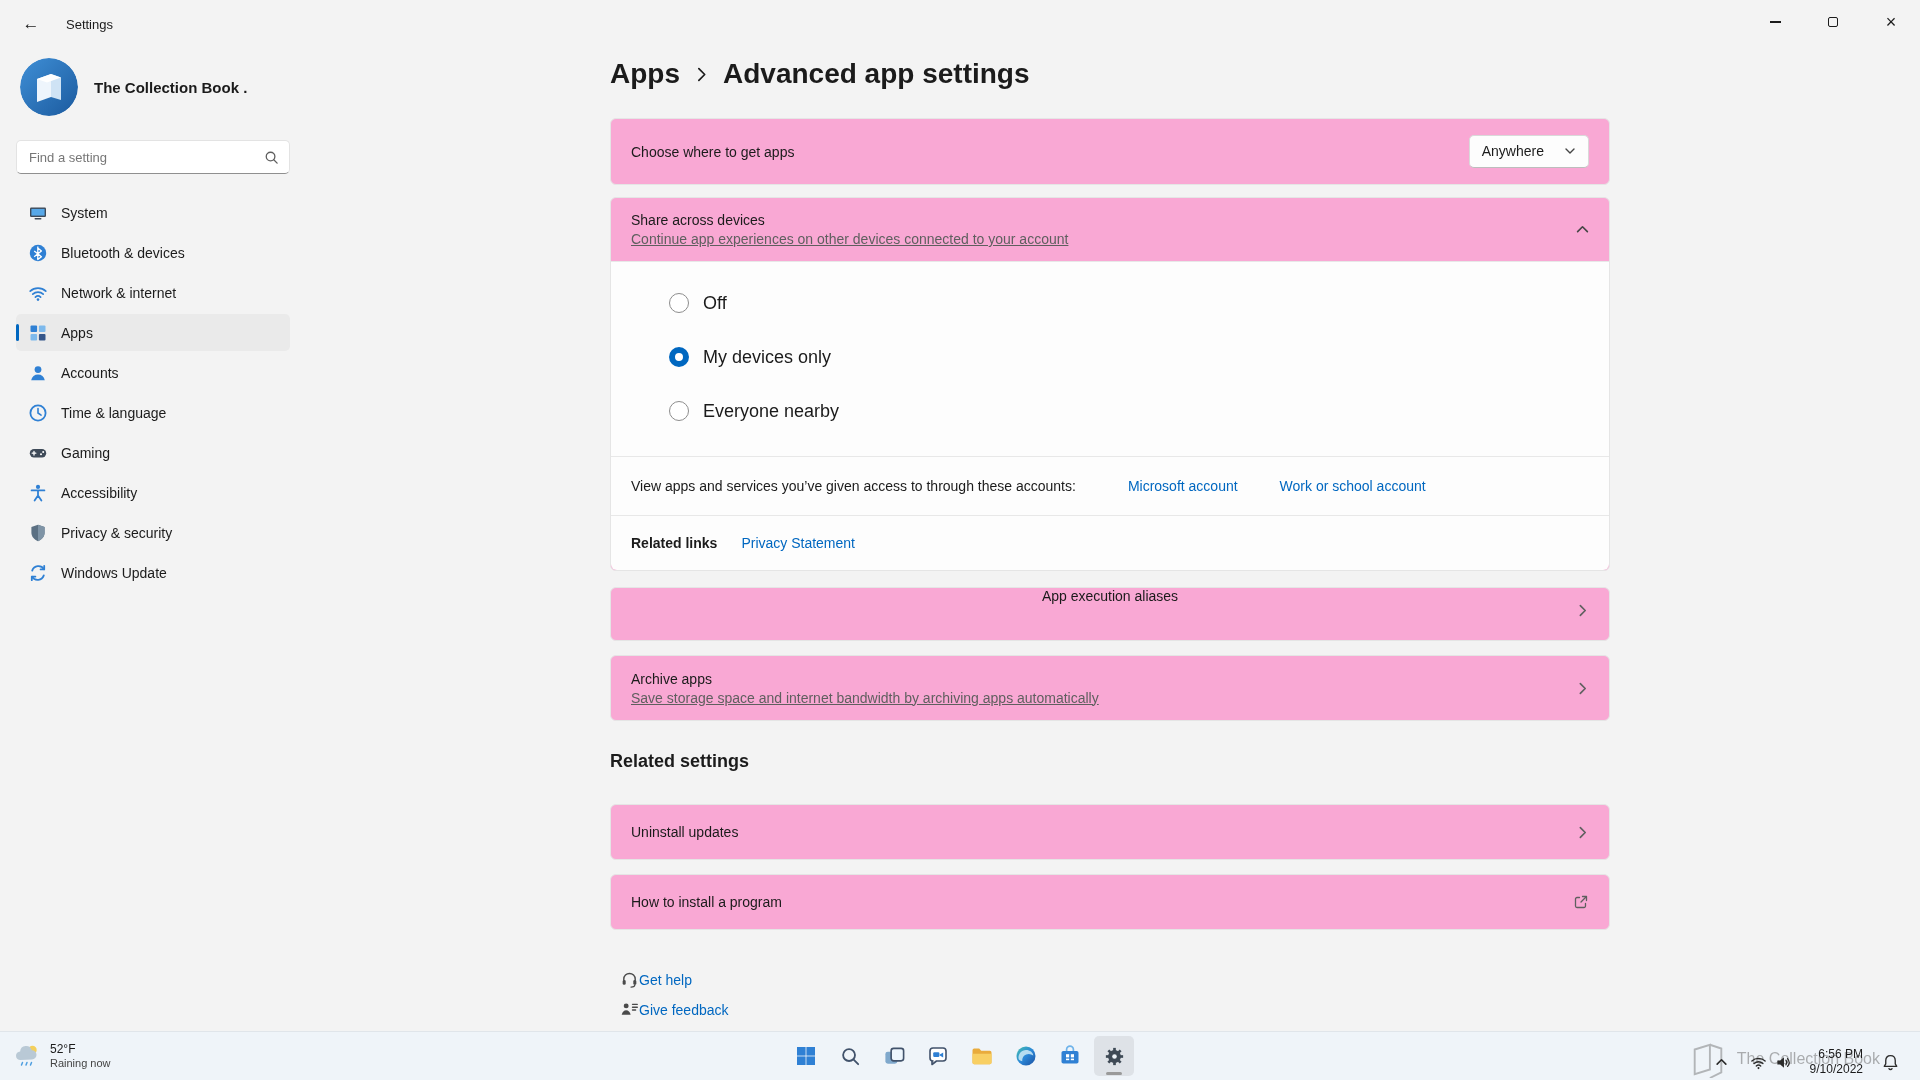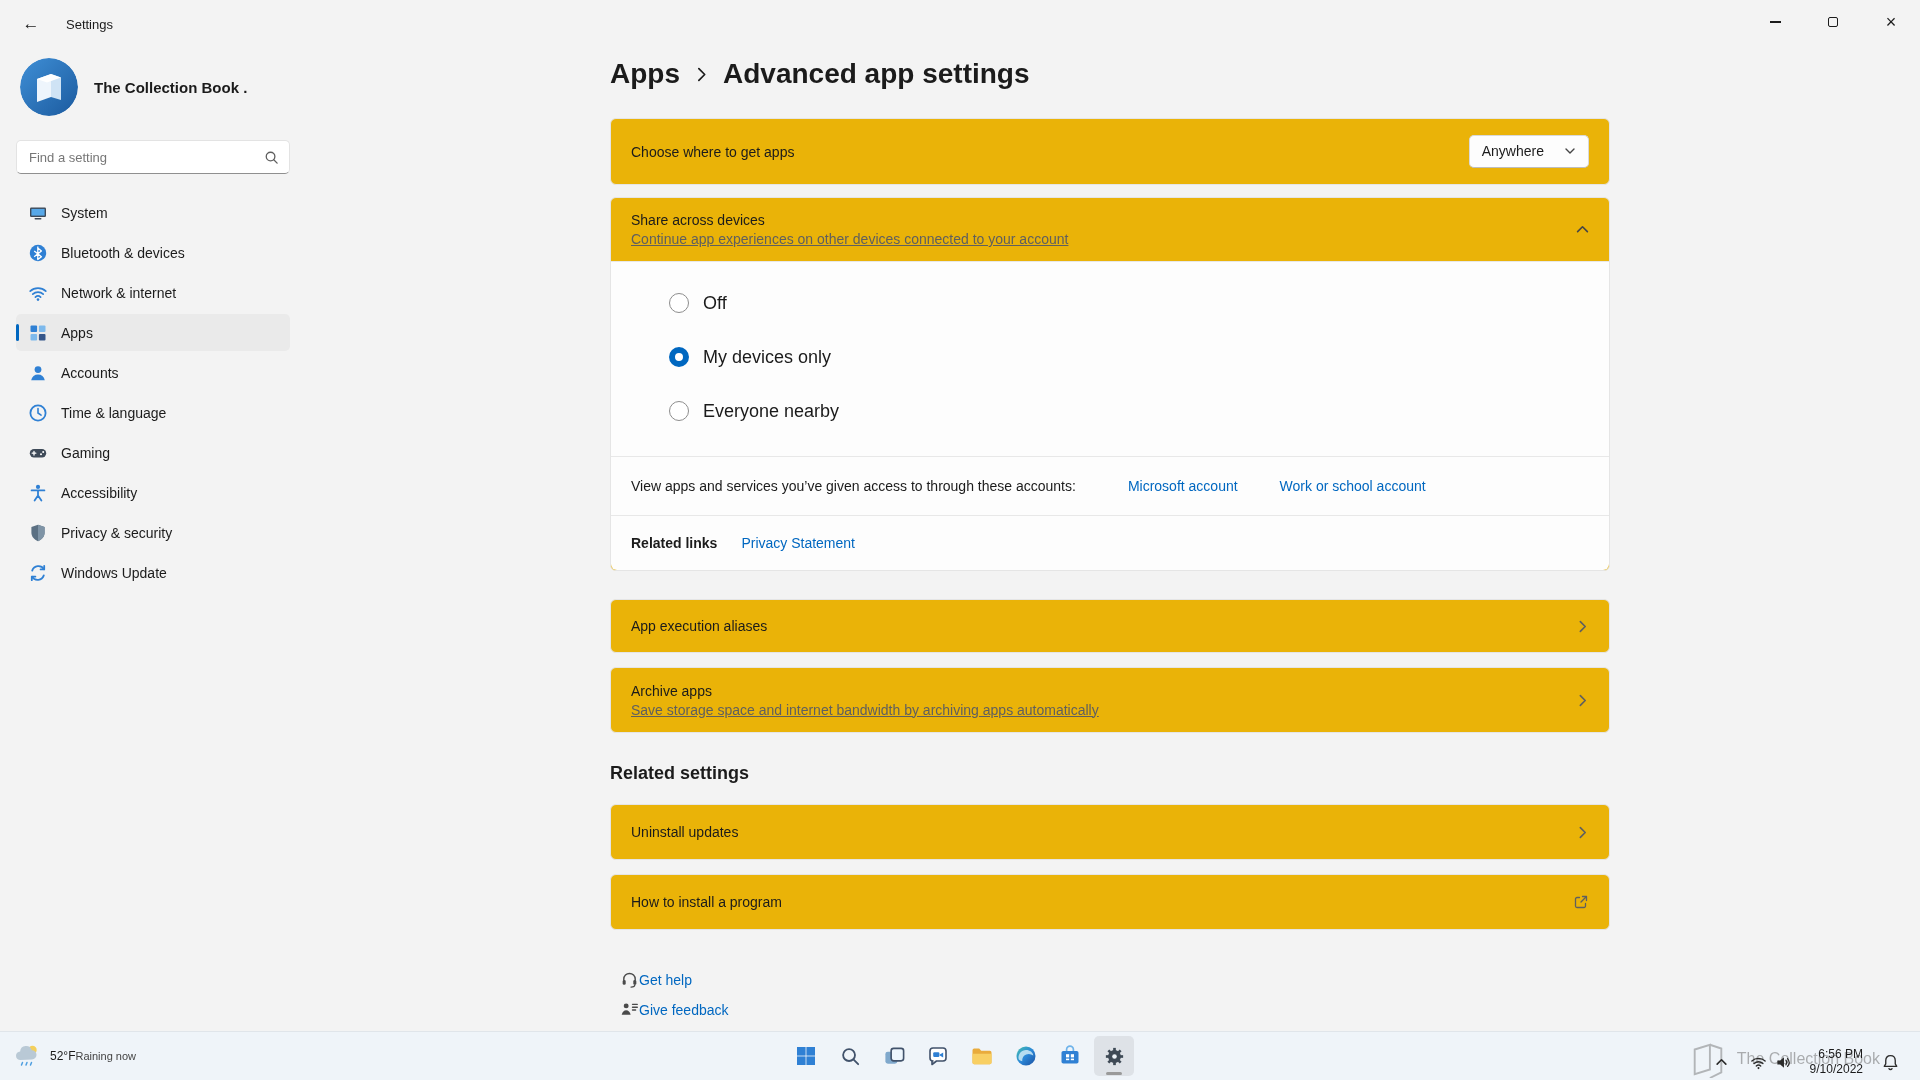--- a/index.html
+++ b/index.html
@@ -35,58 +35,58 @@
   .nav-icon { width:20px; height:20px; flex:0 0 20px; display:flex; }
   .nav-label { font-size:14px; }
 
   
   .main { flex:1; display:flex; justify-content:center; overflow:hidden; }
   .page { width:1000px; padding-top:8px; }
   .breadcrumb { display:flex; align-items:center; gap:13px; height:36px; }
   .crumb { font-size:28px; font-weight:600; }
   .crumb.parent { cursor:pointer; }
   .cards { display:flex; flex-direction:column; }
-  .card { background:#eab308; border:1px solid #e5e5e5; border-radius:6px; }
+  .card { background:#f9a8d4; border:1px solid #e5e5e5; border-radius:6px; }
   .row-card { display:flex; align-items:center; padding:0 20px; cursor:pointer; }
   .card-texts { display:flex; flex-direction:column; }
   .card-title { font-size:14px; }
   .card-sub { font-size:14px; color:#5f5f5f; margin-top:3px;text-decoration:underline; }
   .push { margin-left:auto; }
 
-  .mt26 { margin-top:26px; } .mt12 { margin-top:12px; } .mt16 { margin-top:28px; } .mt14 { margin-top:14px; }
+  .mt26 { margin-top:26px; } .mt12 { margin-top:12px; } .mt16 { margin-top:16px;flex-direction:column; } .mt14 { margin-top:14px; }
 
   .dropdown { display:flex; align-items:center; gap:20px; padding:7px 12px 8px 12px; background:#fdfdfd; border:1px solid #d9d9d9; border-bottom-color:#bdbdbd; border-radius:5px; font-size:14px; cursor:pointer; }
 
   .expander-header { display:flex; align-items:center; padding:11px 20px; min-height:63px; cursor:pointer; }
   .expander-section { border-top:1px solid #e8e8e8; background:#fdfdfd; }
   .radio-section { padding:14px 20px 18px 58px; border-bottom-left-radius:0; }
   .radio-row { height:54px; display:flex; align-items:center; gap:14px; cursor:pointer; }
   .radio { width:20px; height:20px; border-radius:50%; background:#ffffff; border:1px solid #8d8d8d; flex:0 0 20px; }
   .radio.checked { border:6px solid #0067c0; }
   .radio-label { font-size:18px; }
   .accounts-row { display:flex; align-items:center; min-height:59px; padding:0 20px; }
   .link { color:#0067c0; font-size:14px; cursor:pointer; text-decoration:none; }
   .gap52 { margin-left:52px; } .gap42 { margin-left:42px; } .gap24 { margin-left:24px; }
   .related-row { display:flex; align-items:center; min-height:55px; padding:0 20px; border-bottom-left-radius:6px; border-bottom-right-radius:6px; }
   .related-label { font-size:14px; font-weight:700; }
 
   .h-aliases { min-height:54px; }
   .h-archive { min-height:66px; padding-top:11px; padding-bottom:11px; }
   .h-row56 { min-height:56px; }
 
-  .section-heading { font-size:18px; font-weight:600; margin:30px 0 20px 0; }
+  .section-heading { font-size:18px; font-weight:600; margin:30px 0 32px 0; }
 
   .footer-links { margin-top:40px; display:flex; flex-direction:column; gap:11px; }
   .footer-link-row { display:flex; align-items:center; margin-left:10px; cursor:pointer; }
   .footer-link-row .link { font-size:14px; }
 
   
   .taskbar { flex:0 0 49px; background:#eff4f9; border-top:1px solid rgba(0,0,0,0.06); position:relative; display:flex; align-items:center; justify-content:center; }
   .weather { position:absolute; left:0; top:0; bottom:0; display:flex; align-items:center; gap:10px; padding:0 14px; cursor:pointer; }
-  .weather-texts { display:flex; line-height:14px; }
+  .weather-texts { display:flex; flex-direction:column; line-height:14px; }
   .weather-temp { font-size:12px; }
   .weather-cond { font-size:11px; color:#444444; }
   .task-icons { display:flex; gap:4px; }
   .task-btn { width:40px; height:40px; border:none; background:transparent; border-radius:5px; display:flex; align-items:center; justify-content:center; cursor:pointer; position:relative; }
   .task-btn.active { background:rgba(0,0,0,0.07); }
   .task-btn.active::after { content:""; position:absolute; bottom:1px; left:50%; transform:translateX(-50%); width:16px; height:3px; border-radius:2px; background:#9a9a9a; }
   .tray { position:absolute; right:0; top:12px; bottom:0; display:flex; align-items:center; gap:14px; padding-right:16px; z-index:2; }
   .tray-btn { border:none; background:transparent; display:flex; align-items:center; gap:8px; cursor:pointer; padding:4px; border-radius:4px; }
   .clock { text-align:right; font-size:12px; line-height:15px; cursor:pointer; }
   .watermark { position:absolute; right:40px; bottom:2px; display:flex; align-items:center; gap:10px; opacity:0.45; color:#555555; font-size:16px; z-index:1; pointer-events:none; white-space:nowrap; }

